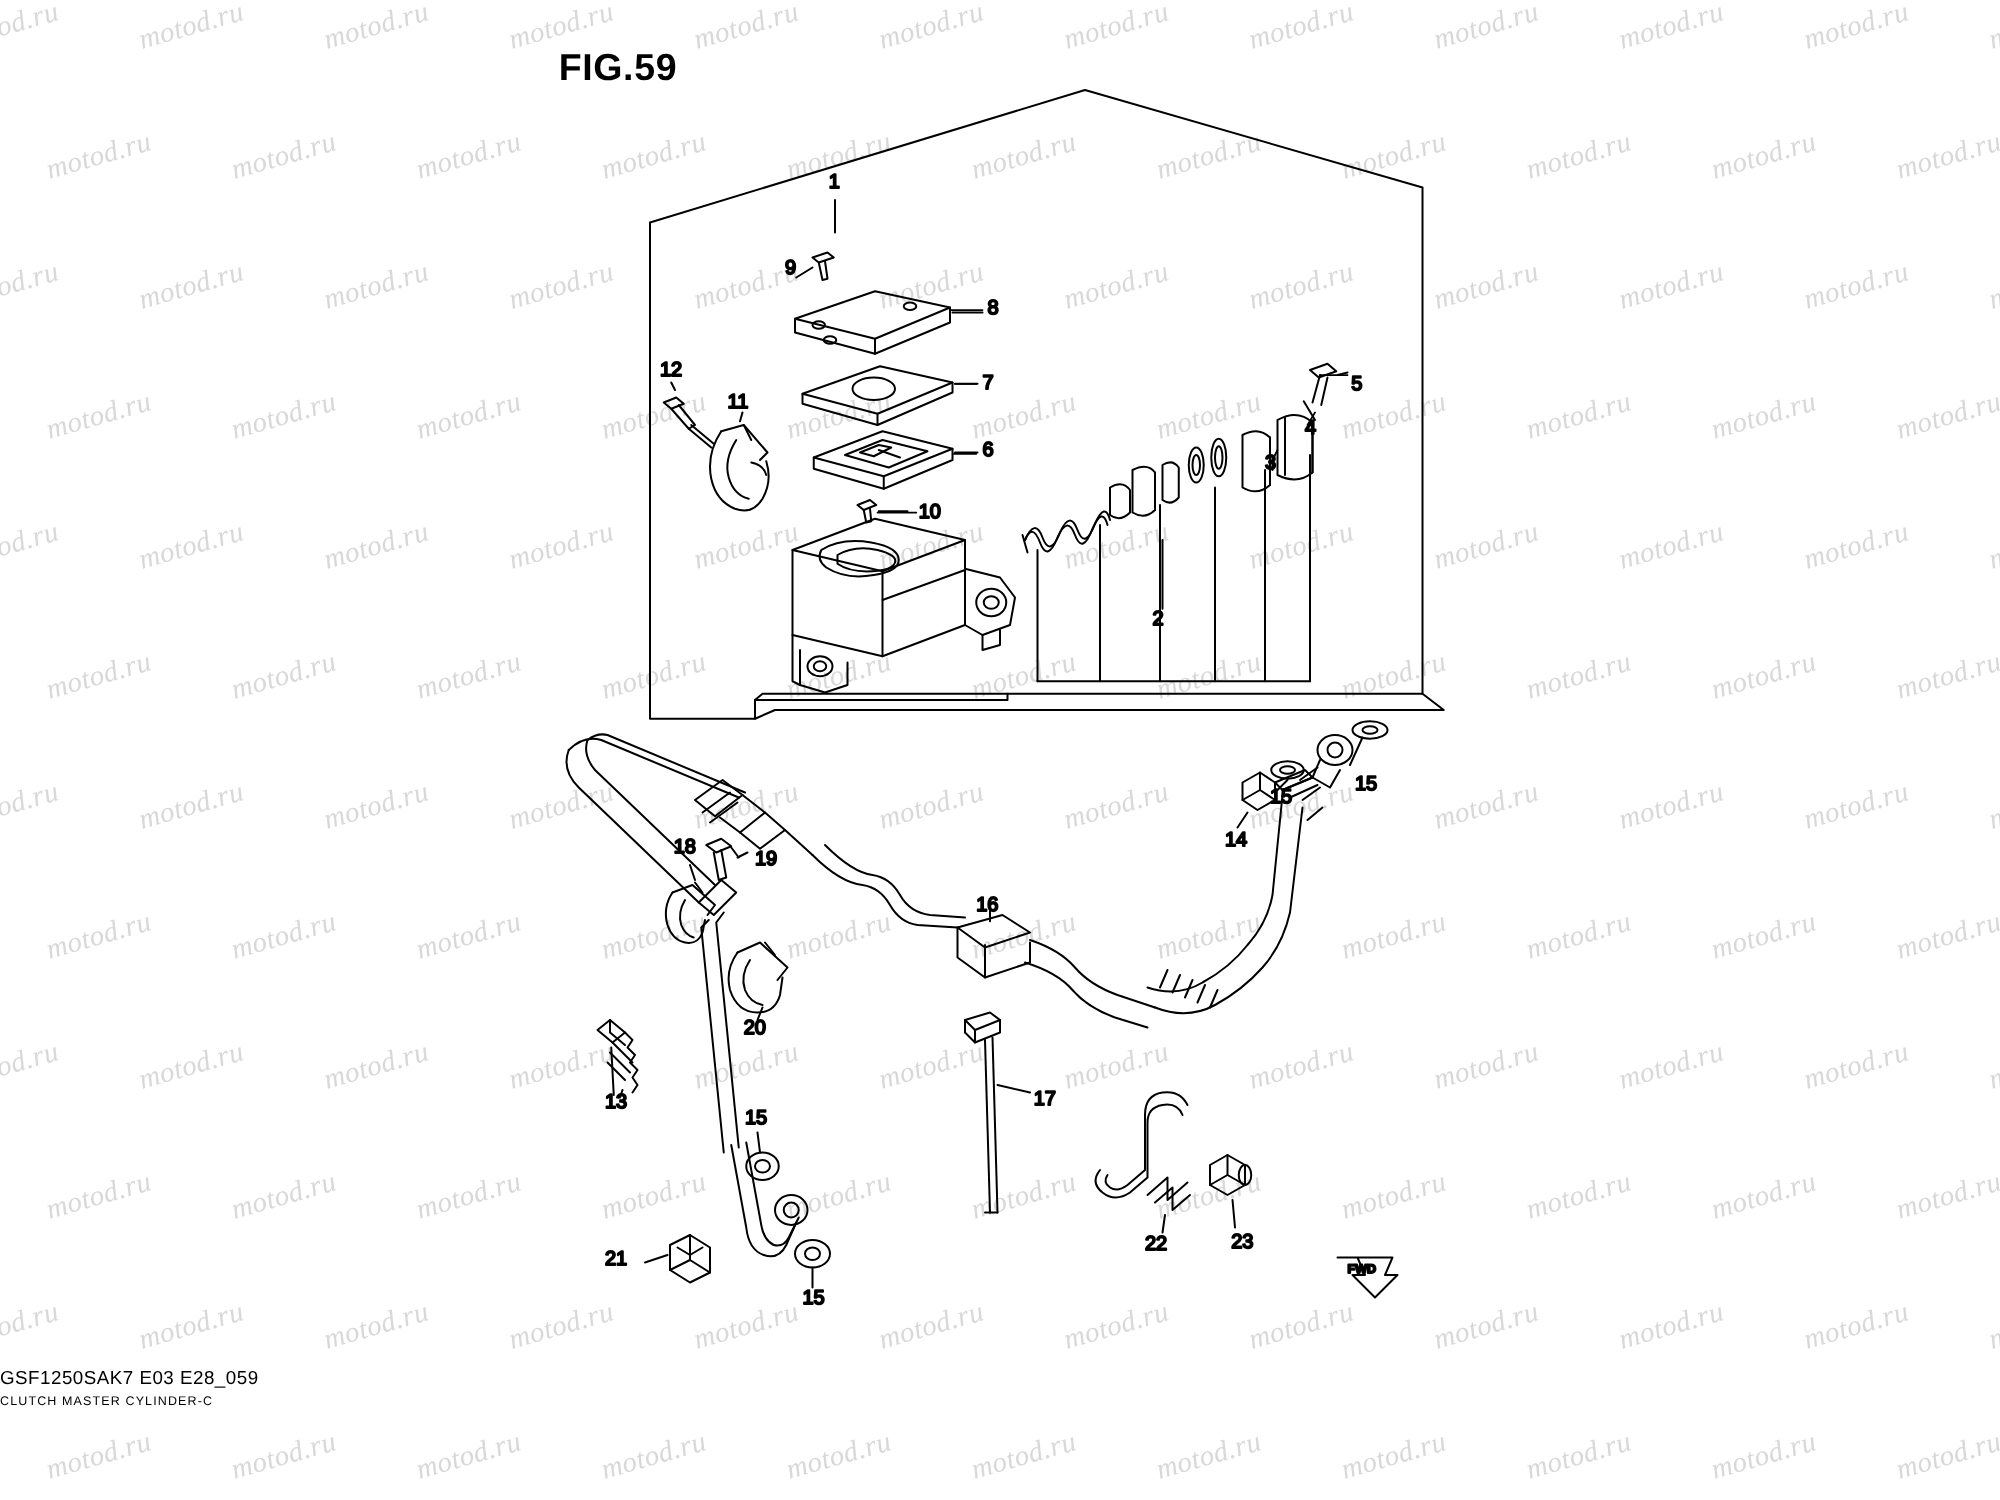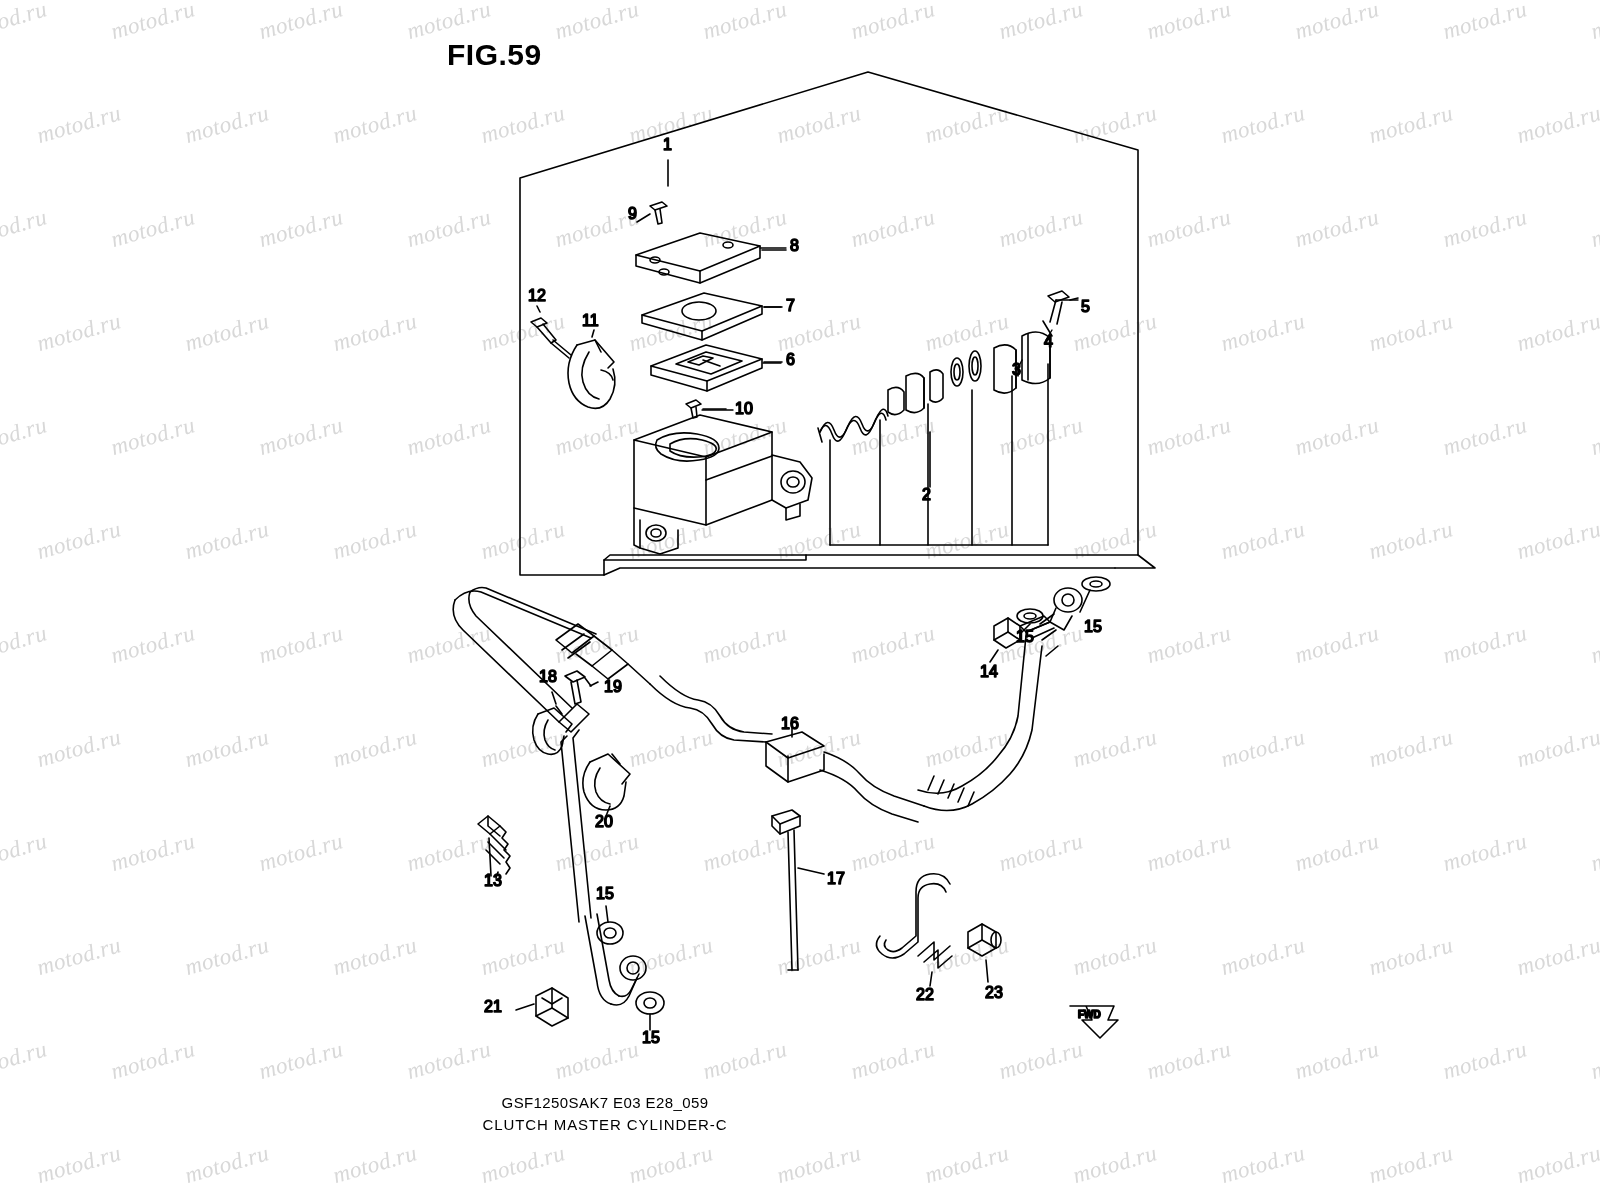--- a/index.html
+++ b/index.html
@@ -47,31 +47,30 @@
     color: #000;
     letter-spacing: 0.5px;
     z-index: 20;
   }
   
   #caption {
     position: absolute;
     left: 0;
     top: 1094px;
     width: 1130px;
-    text-align: center;
+    text-align: left;
     z-index: 20;
-    margin-left: 40px;
   }
   #caption .code {
     font-size: 15px;
     color: #000;
     letter-spacing: 0.4px;
   }
   #caption .name {
-    font-size: 15px;
+    font-size: 10px;
     color: #000;
     letter-spacing: 0.9px;
     margin-top: 5px;
   }
   
   #drawing {
     position: absolute;
     left: 0; top: 0;
     width: 1600px;
     height: 1200px;

